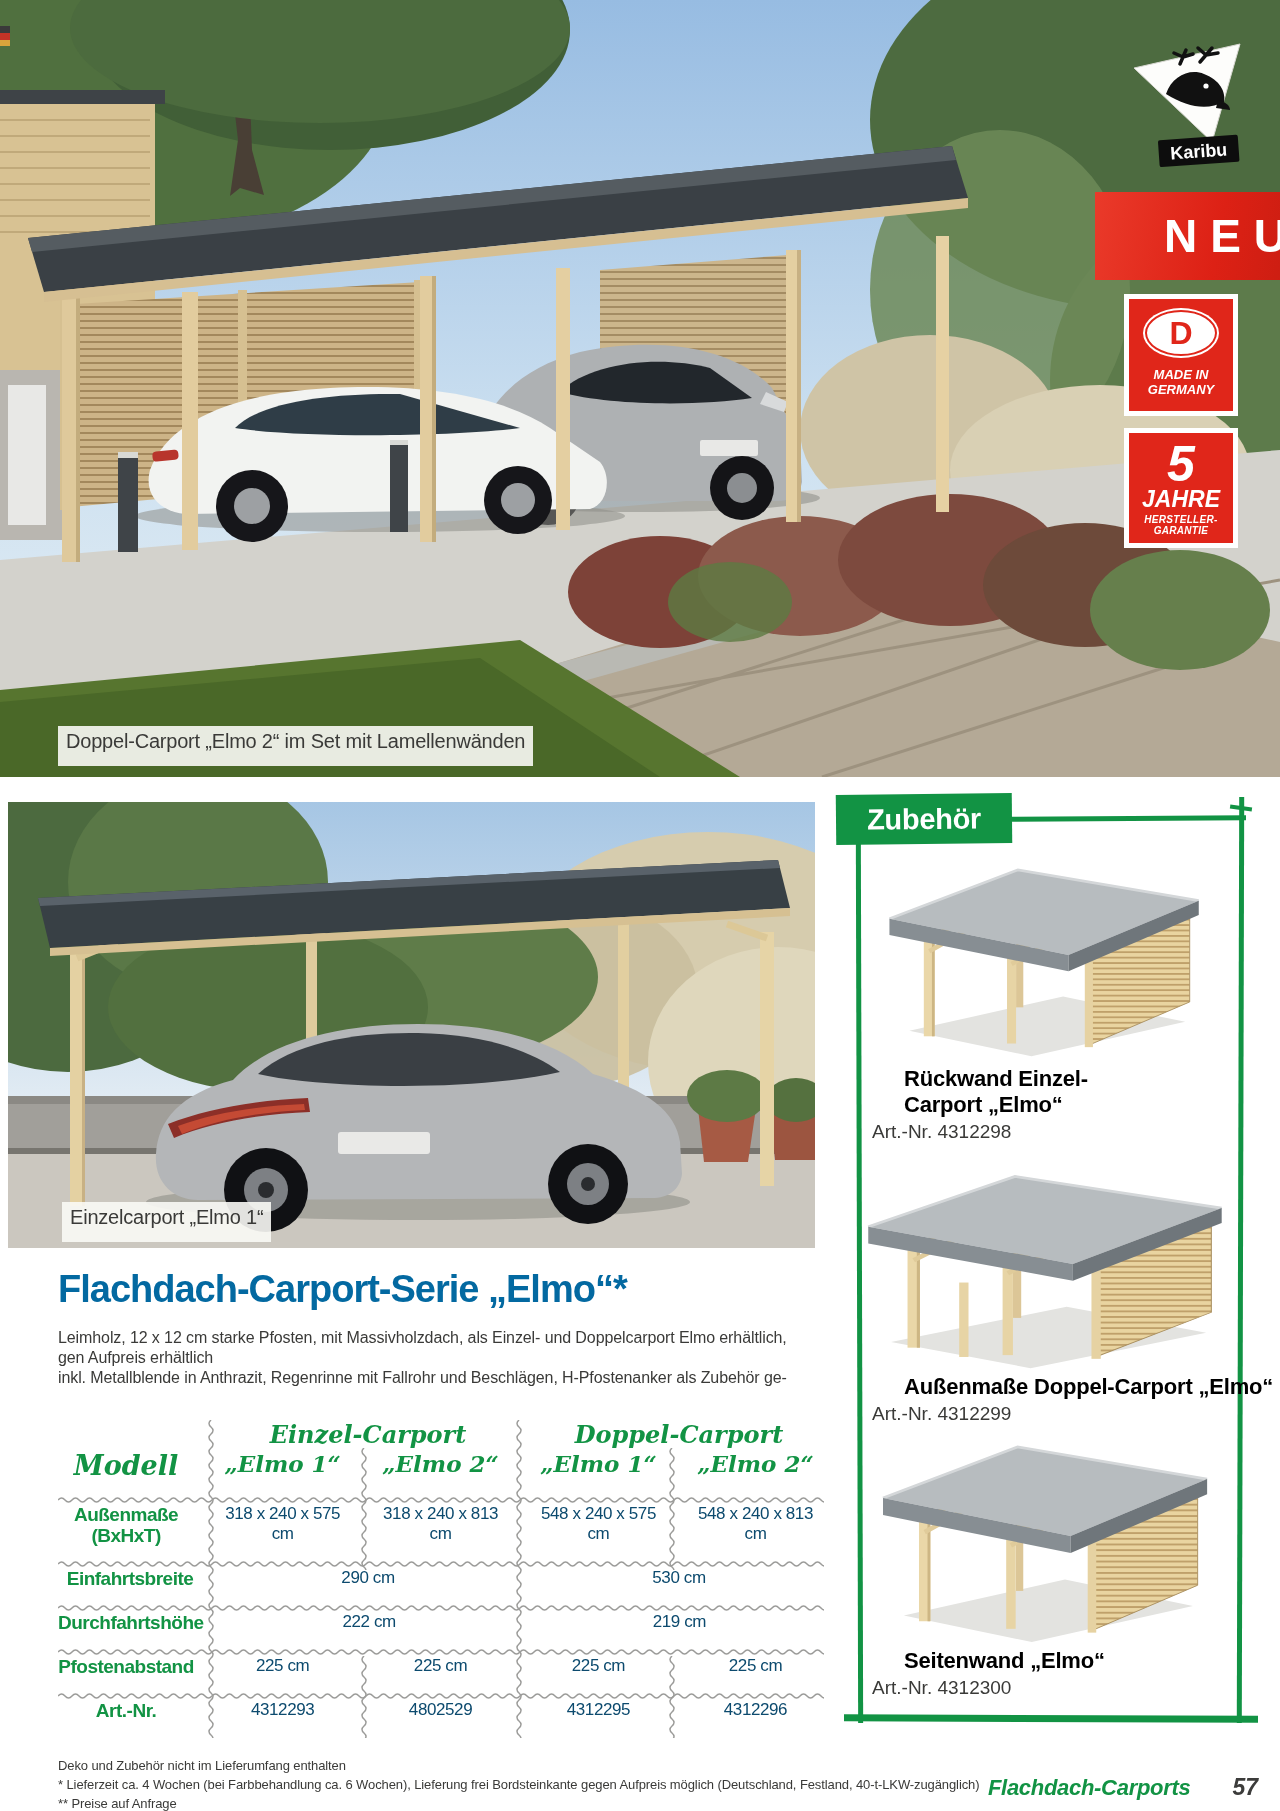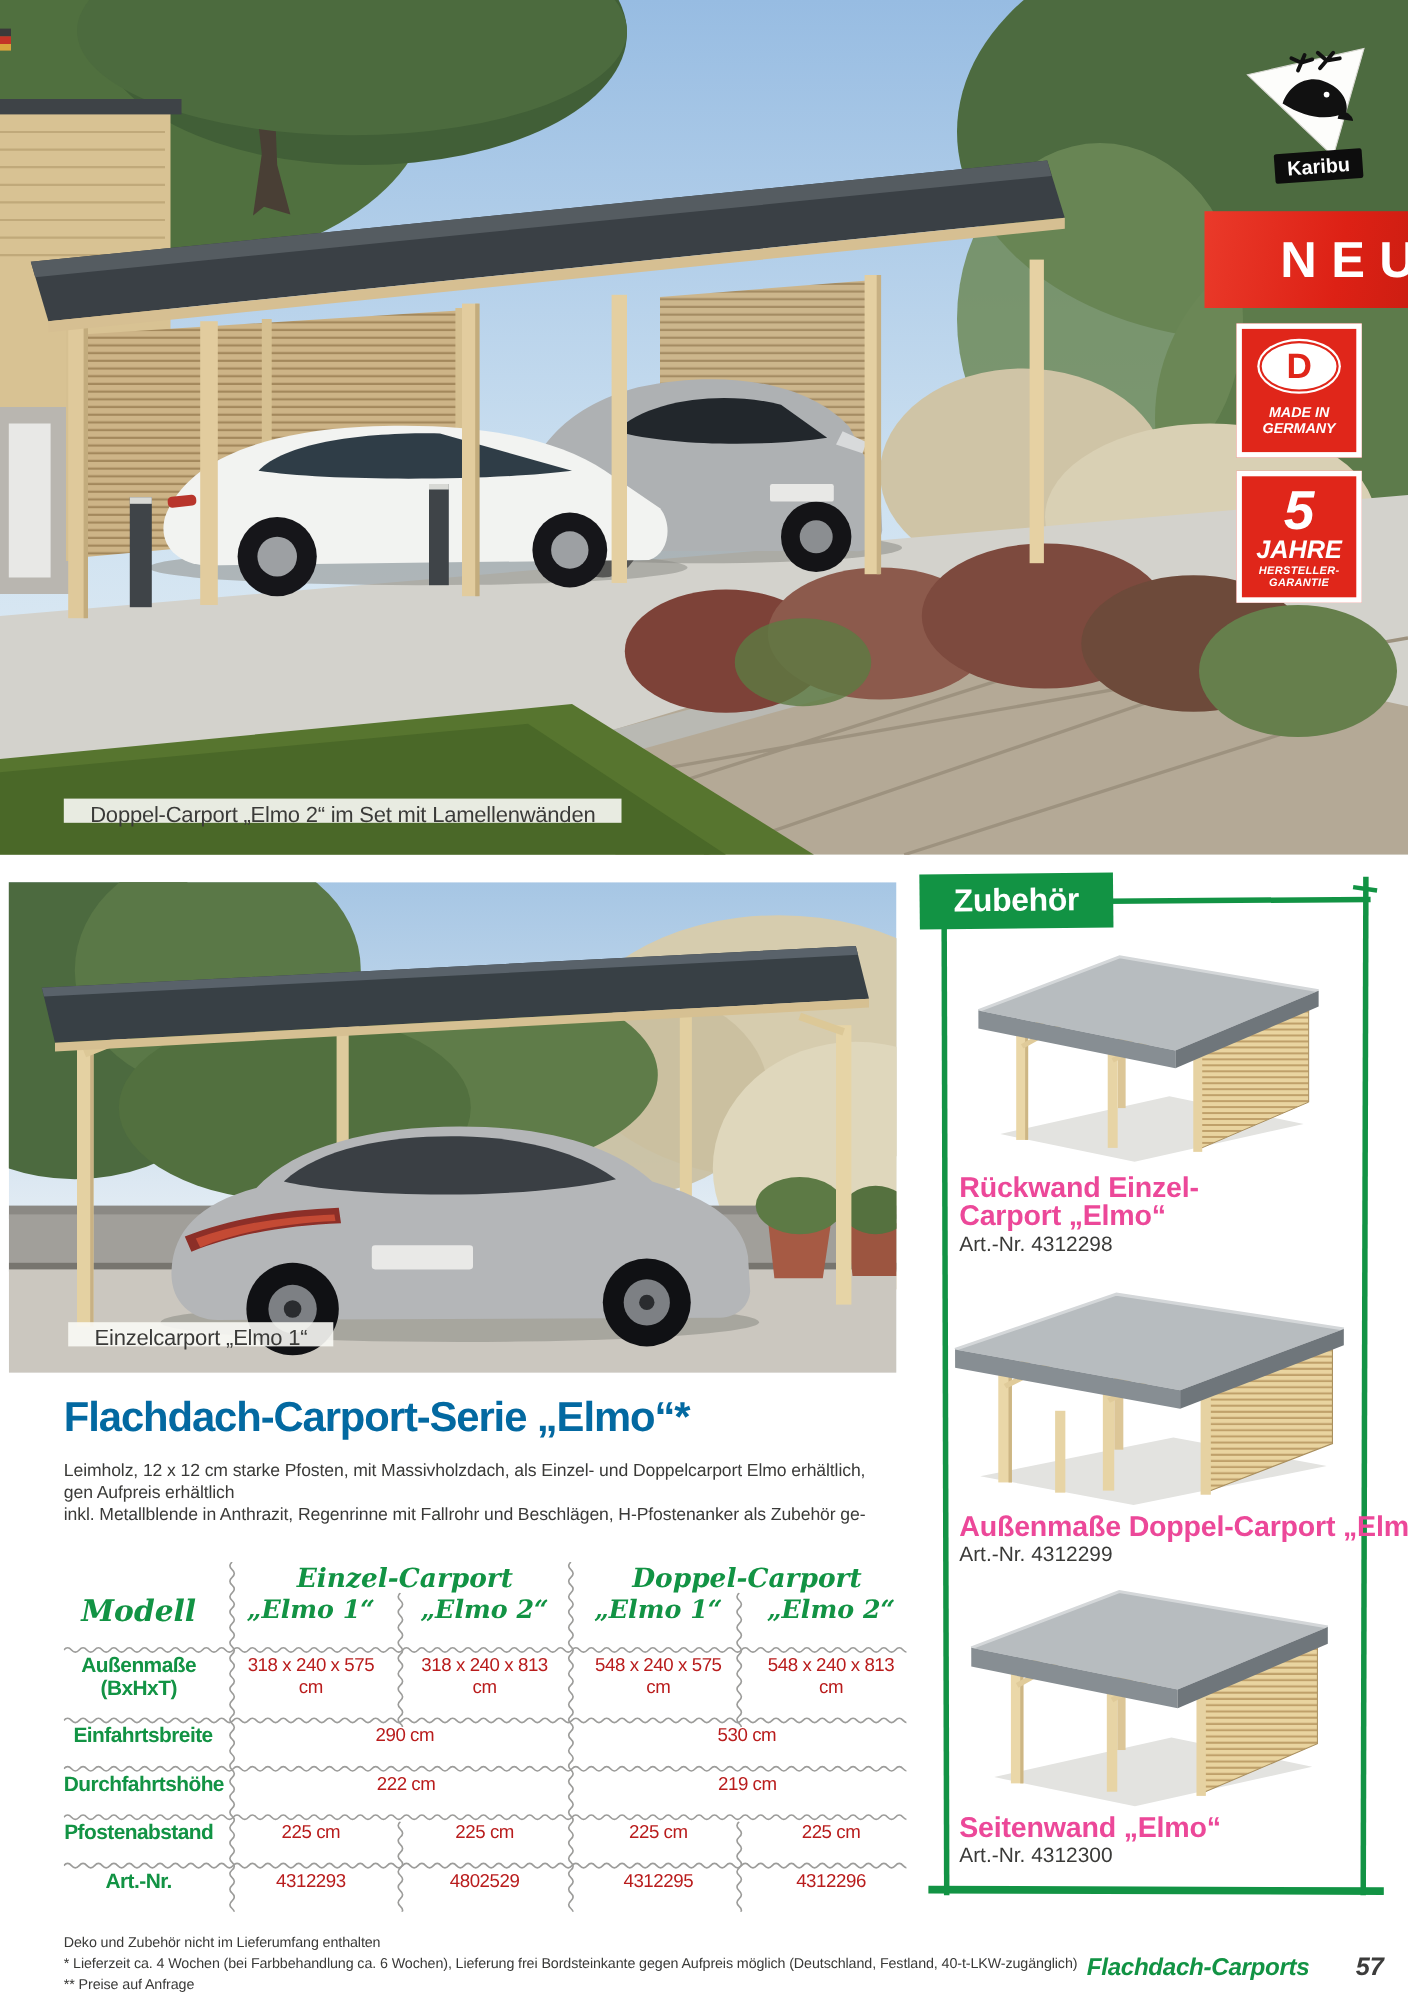--- a/index.html
+++ b/index.html
@@ -2,21 +2,21 @@
 <html><head>
 <meta charset="utf-8">
 <style>
   html,body{margin:0;padding:0;background:#e9e9e9;}
   .page{position:relative;width:1280px;height:1811px;background:#ffffff;overflow:hidden;
         font-family:"Liberation Sans",sans-serif;color:#3a3a38;}
   .abs{position:absolute;}
 
   
   .photo-caption{position:absolute;background:rgba(250,250,245,.9);color:#3a3a38;
-    font-size:20px;line-height:30px;height:22px;padding:0 24px;letter-spacing:-.2px;white-space:nowrap;}
+    font-size:20px;line-height:30px;height:40px;padding:0 8px;letter-spacing:-.2px;white-space:nowrap;}
 
   
   .neu-banner{left:1095px;top:192px;width:185px;height:88px;
     background:linear-gradient(100deg,#ea3a2a,#dd2115 55%,#c51c10);
     display:flex;align-items:center;justify-content:center;padding-left:38px;}
   .neu-banner span{color:#fff;font-size:46px;font-weight:bold;letter-spacing:13px;margin-right:-13px;}
   .red-badge{background:#e0261a;border:5px solid #fff;box-sizing:border-box;
     display:flex;flex-direction:column;align-items:center;color:#fff;
     font-style:italic;font-weight:bold;text-align:center;}
   .made-badge{left:1124px;top:294px;width:114px;height:122px;}
@@ -32,39 +32,39 @@
   .jahre-badge .jahre{font-size:23px;line-height:24px;}
   .jahre-badge .s1{font-size:10px;line-height:11px;margin-top:3px;letter-spacing:.3px;}
   .jahre-badge .s2{font-size:10px;line-height:11px;letter-spacing:.3px;}
 
   
   .zub-label{left:836px;top:794px;width:176px;height:50px;background:#129344;
     display:flex;align-items:center;justify-content:center;transform:rotate(-.6deg);}
   .zub-label span{color:#fff;font-size:29px;font-weight:bold;letter-spacing:-.3px;}
   .gframe{background:#129344;}
   .acc-caption{position:absolute;width:330px;}
-  .acc-caption .t{font-size:26px;font-weight:bold;color:#ec4899;line-height:26px;letter-spacing:-.2px;}
+  .acc-caption .t{font-size:22px;font-weight:bold;color:#000000;line-height:26px;letter-spacing:-.2px;margin-left:32px;}
   .acc-caption .a{font-size:19px;color:#3a3a38;line-height:23px;margin-top:2px;}
 
   
   .main-title{left:58px;top:1268px;color:#0369a1;font-size:38px;font-weight:bold;letter-spacing:-1px;white-space:nowrap;}
   .descr{left:58px;top:1328px;width:780px;font-size:16px;line-height:20px;color:#3a3a38;letter-spacing:-.1px;}
 
   
   .spec-table{left:58px;top:1420px;width:766px;height:320px;}
   .t-row{display:flex;align-items:flex-start;gap:20px;}
   .c{display:flex;align-items:center;justify-content:center;text-align:center;flex-direction:column;}
   .c.label{width:152px;}
   .w1{width:153px;} .w2{width:155px;} .s2a{width:308px;} .s2b{width:306px;}
   .script{font-family:"DejaVu Serif",serif;font-style:italic;font-weight:bold;color:#129344;}
   .g-head{font-size:24px;}
   .el-head{font-size:23px;}
   .modell{font-size:27px;}
   .rlabel{color:#129344;font-size:19px;font-weight:bold;letter-spacing:-.5px;line-height:21px;}
-  .val{font-size:17px;color:#b91c1c;letter-spacing:-.4px;}
+  .val{font-size:17px;color:#0c4a6e;letter-spacing:-.4px;}
   .sq-h{display:block;}
 
   
   .footnotes{left:58px;top:1756px;font-size:13px;line-height:19px;color:#3a3a38;letter-spacing:-.1px;}
   .page-footer{position:absolute;right:22px;top:1774px;display:flex;align-items:baseline;gap:42px;}
   .page-footer .cat{color:#129344;font-size:22px;font-weight:bold;font-style:italic;letter-spacing:-.3px;margin-left:20px;}
   .page-footer .num{color:#3c3c3b;font-size:23px;font-style:italic;font-weight:bold;}
 
   .corner-flag{left:0;top:26px;width:10px;height:20px;}
   .corner-flag div{height:7px;}

